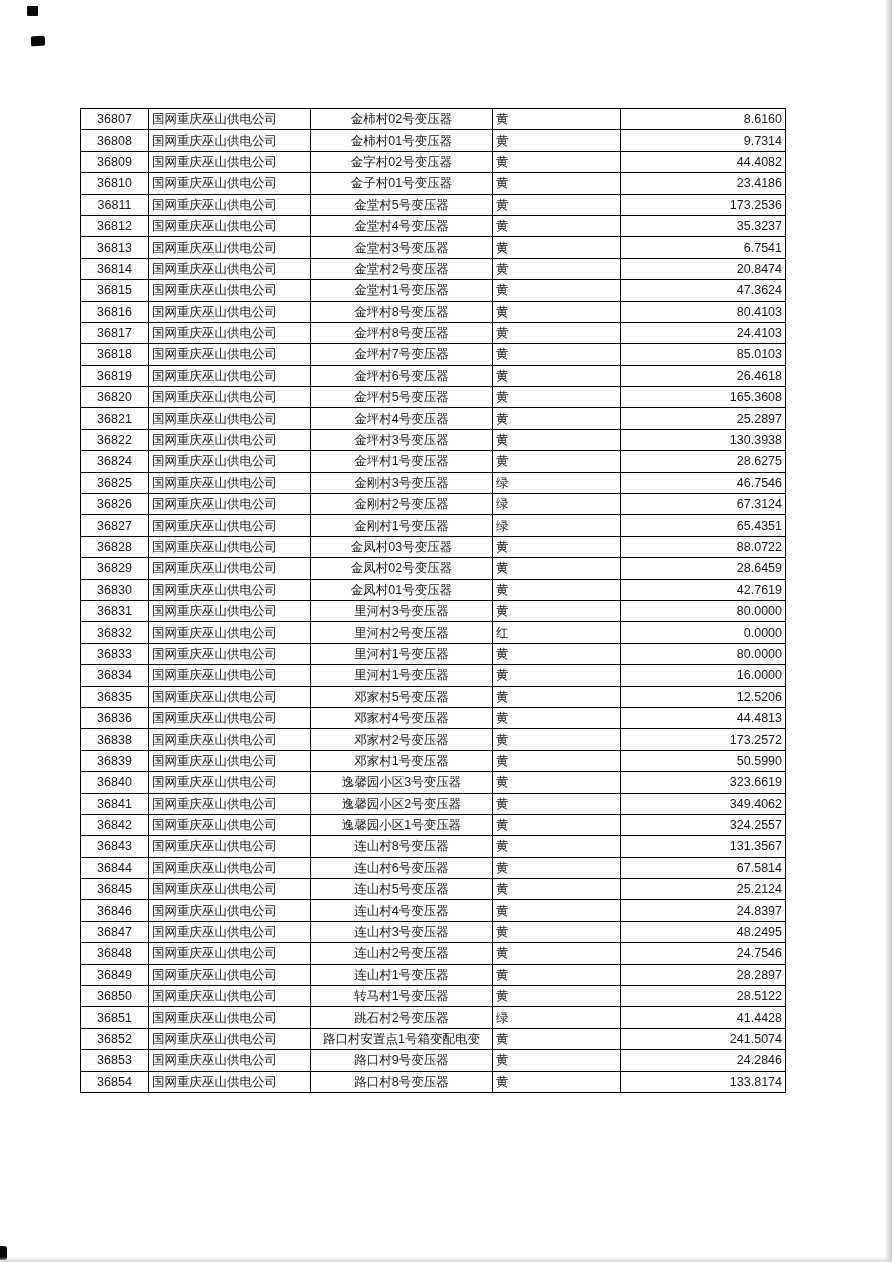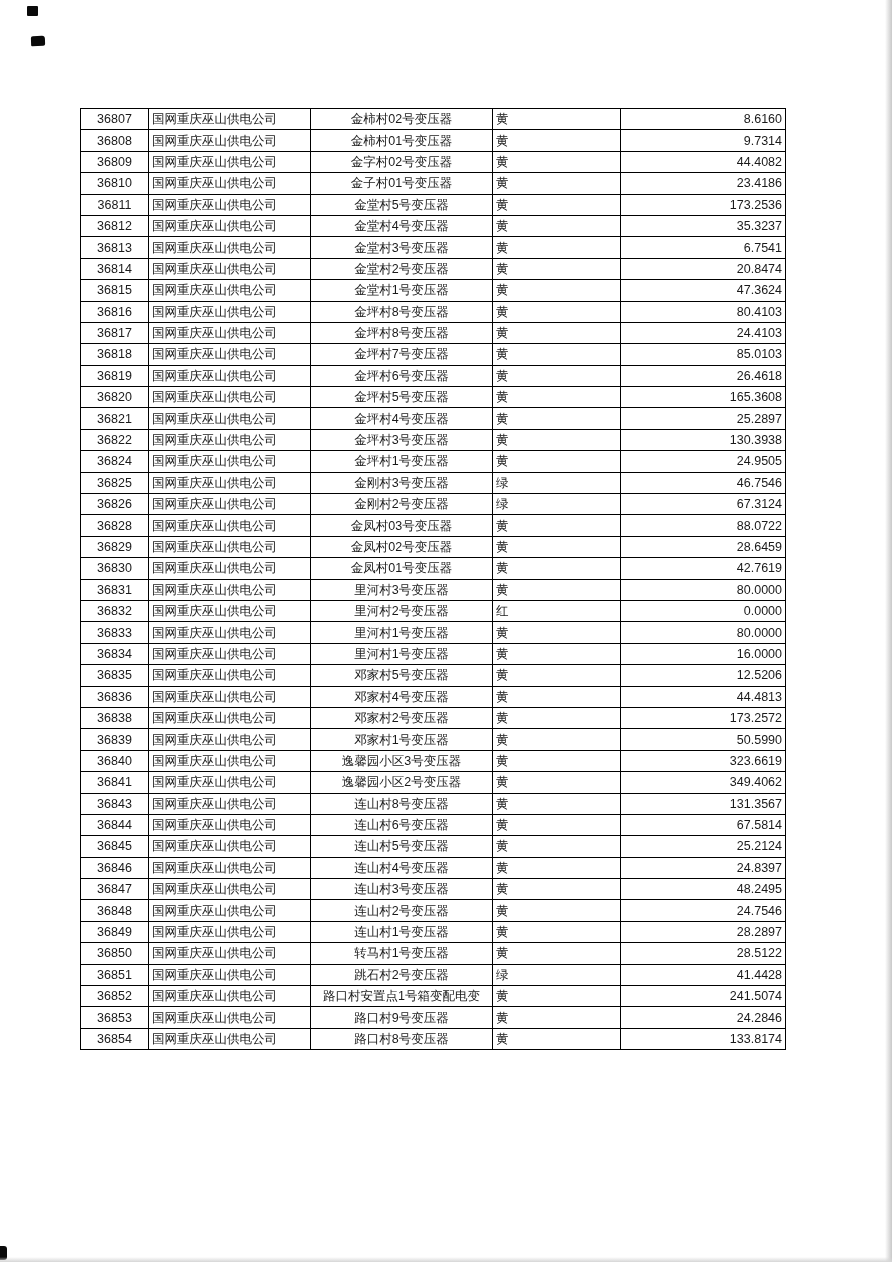--- a/index.html
+++ b/index.html
@@ -189,37 +189,44 @@
         <td class="c-co">国网重庆巫山供电公司</td>
         <td class="c-name">金坪村3号变压器</td>
         <td class="c-status">黄</td>
         <td class="c-value">130.3938</td>
       </tr>
       <tr>
         <td class="c-id">36824</td>
         <td class="c-co">国网重庆巫山供电公司</td>
         <td class="c-name">金坪村1号变压器</td>
         <td class="c-status">黄</td>
-        <td class="c-value">24.9505</td>
+        <td class="c-value">28.6275</td>
       </tr>
       <tr>
         <td class="c-id">36825</td>
         <td class="c-co">国网重庆巫山供电公司</td>
         <td class="c-name">金刚村3号变压器</td>
         <td class="c-status">绿</td>
         <td class="c-value">46.7546</td>
       </tr>
       <tr>
         <td class="c-id">36826</td>
         <td class="c-co">国网重庆巫山供电公司</td>
         <td class="c-name">金刚村2号变压器</td>
         <td class="c-status">绿</td>
         <td class="c-value">67.3124</td>
       </tr>
       <tr>
+        <td class="c-id">36827</td>
+        <td class="c-co">国网重庆巫山供电公司</td>
+        <td class="c-name">金刚村1号变压器</td>
+        <td class="c-status">绿</td>
+        <td class="c-value">65.4351</td>
+      </tr>
+      <tr>
         <td class="c-id">36828</td>
         <td class="c-co">国网重庆巫山供电公司</td>
         <td class="c-name">金凤村03号变压器</td>
         <td class="c-status">黄</td>
         <td class="c-value">88.0722</td>
       </tr>
       <tr>
         <td class="c-id">36829</td>
         <td class="c-co">国网重庆巫山供电公司</td>
         <td class="c-name">金凤村02号变压器</td>
@@ -295,20 +302,27 @@
         <td class="c-name">逸馨园小区3号变压器</td>
         <td class="c-status">黄</td>
         <td class="c-value">323.6619</td>
       </tr>
       <tr>
         <td class="c-id">36841</td>
         <td class="c-co">国网重庆巫山供电公司</td>
         <td class="c-name">逸馨园小区2号变压器</td>
         <td class="c-status">黄</td>
         <td class="c-value">349.4062</td>
+      </tr>
+      <tr>
+        <td class="c-id">36842</td>
+        <td class="c-co">国网重庆巫山供电公司</td>
+        <td class="c-name">逸馨园小区1号变压器</td>
+        <td class="c-status">黄</td>
+        <td class="c-value">324.2557</td>
       </tr>
       <tr>
         <td class="c-id">36843</td>
         <td class="c-co">国网重庆巫山供电公司</td>
         <td class="c-name">连山村8号变压器</td>
         <td class="c-status">黄</td>
         <td class="c-value">131.3567</td>
       </tr>
       <tr>
         <td class="c-id">36844</td>

